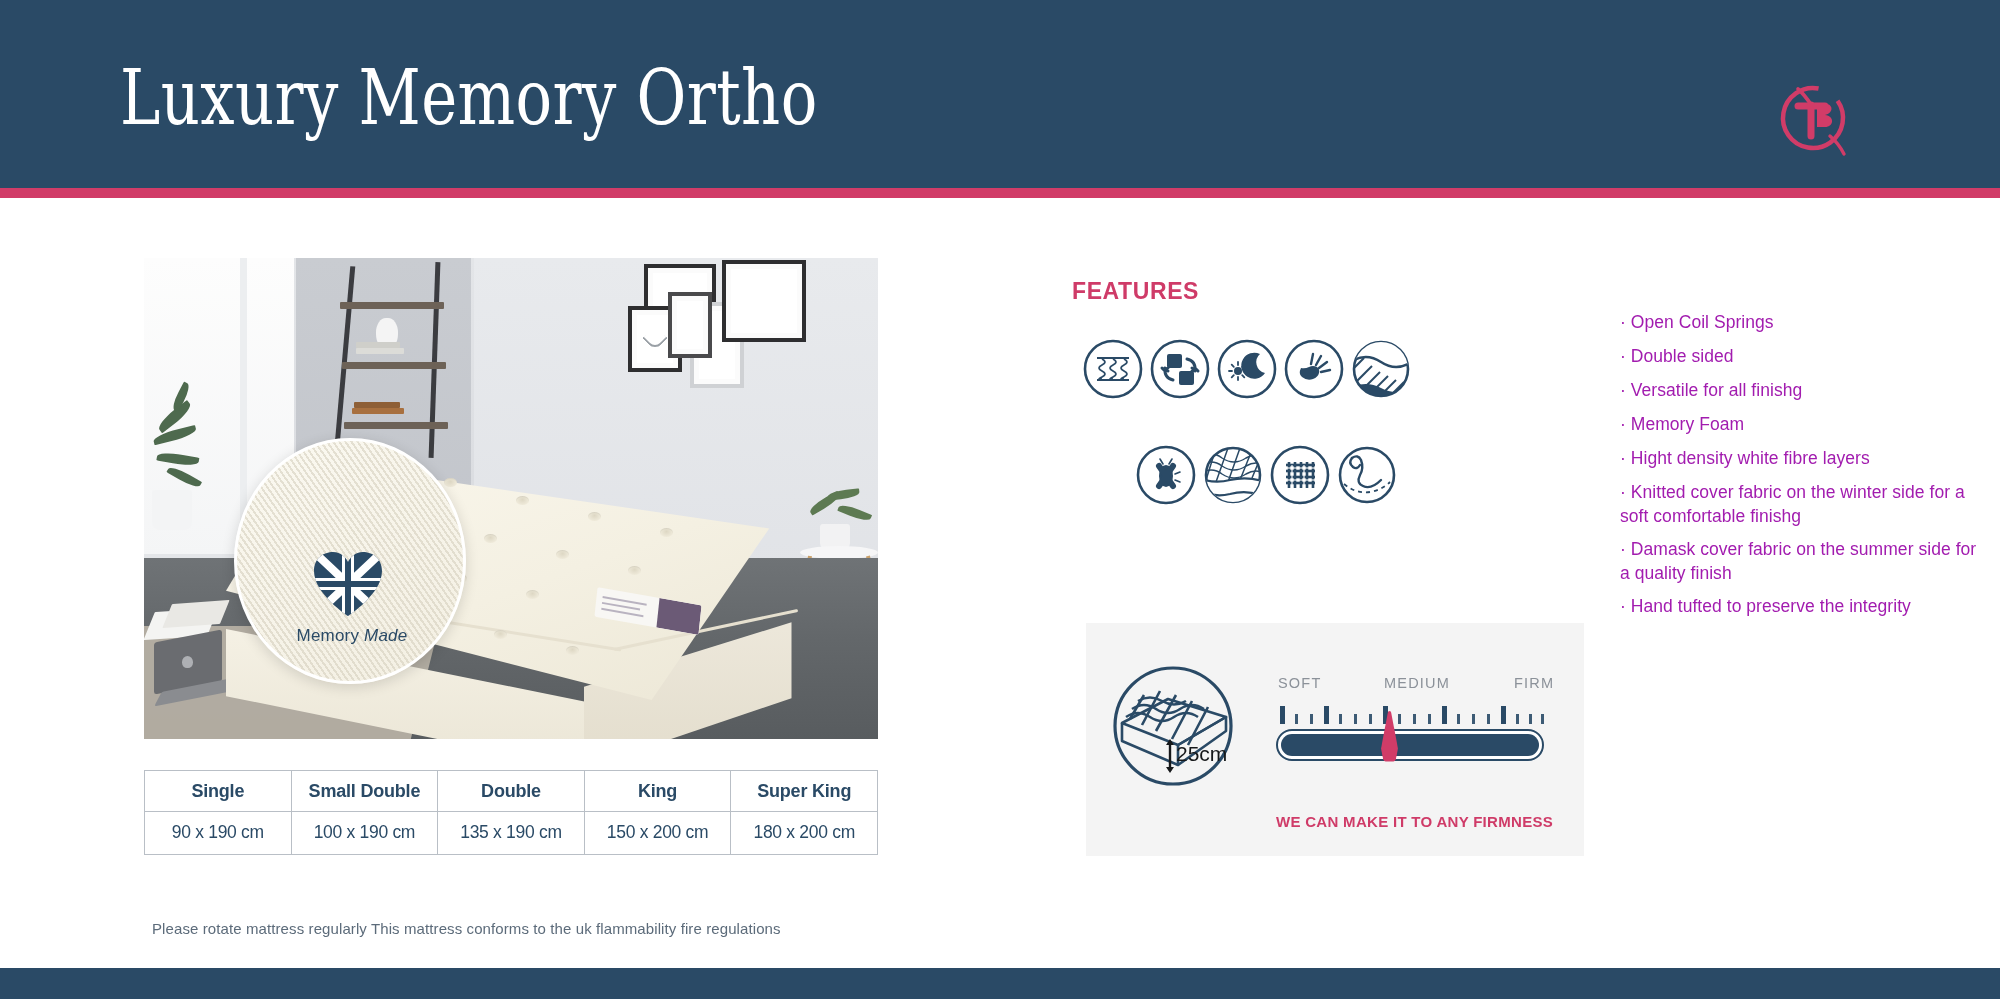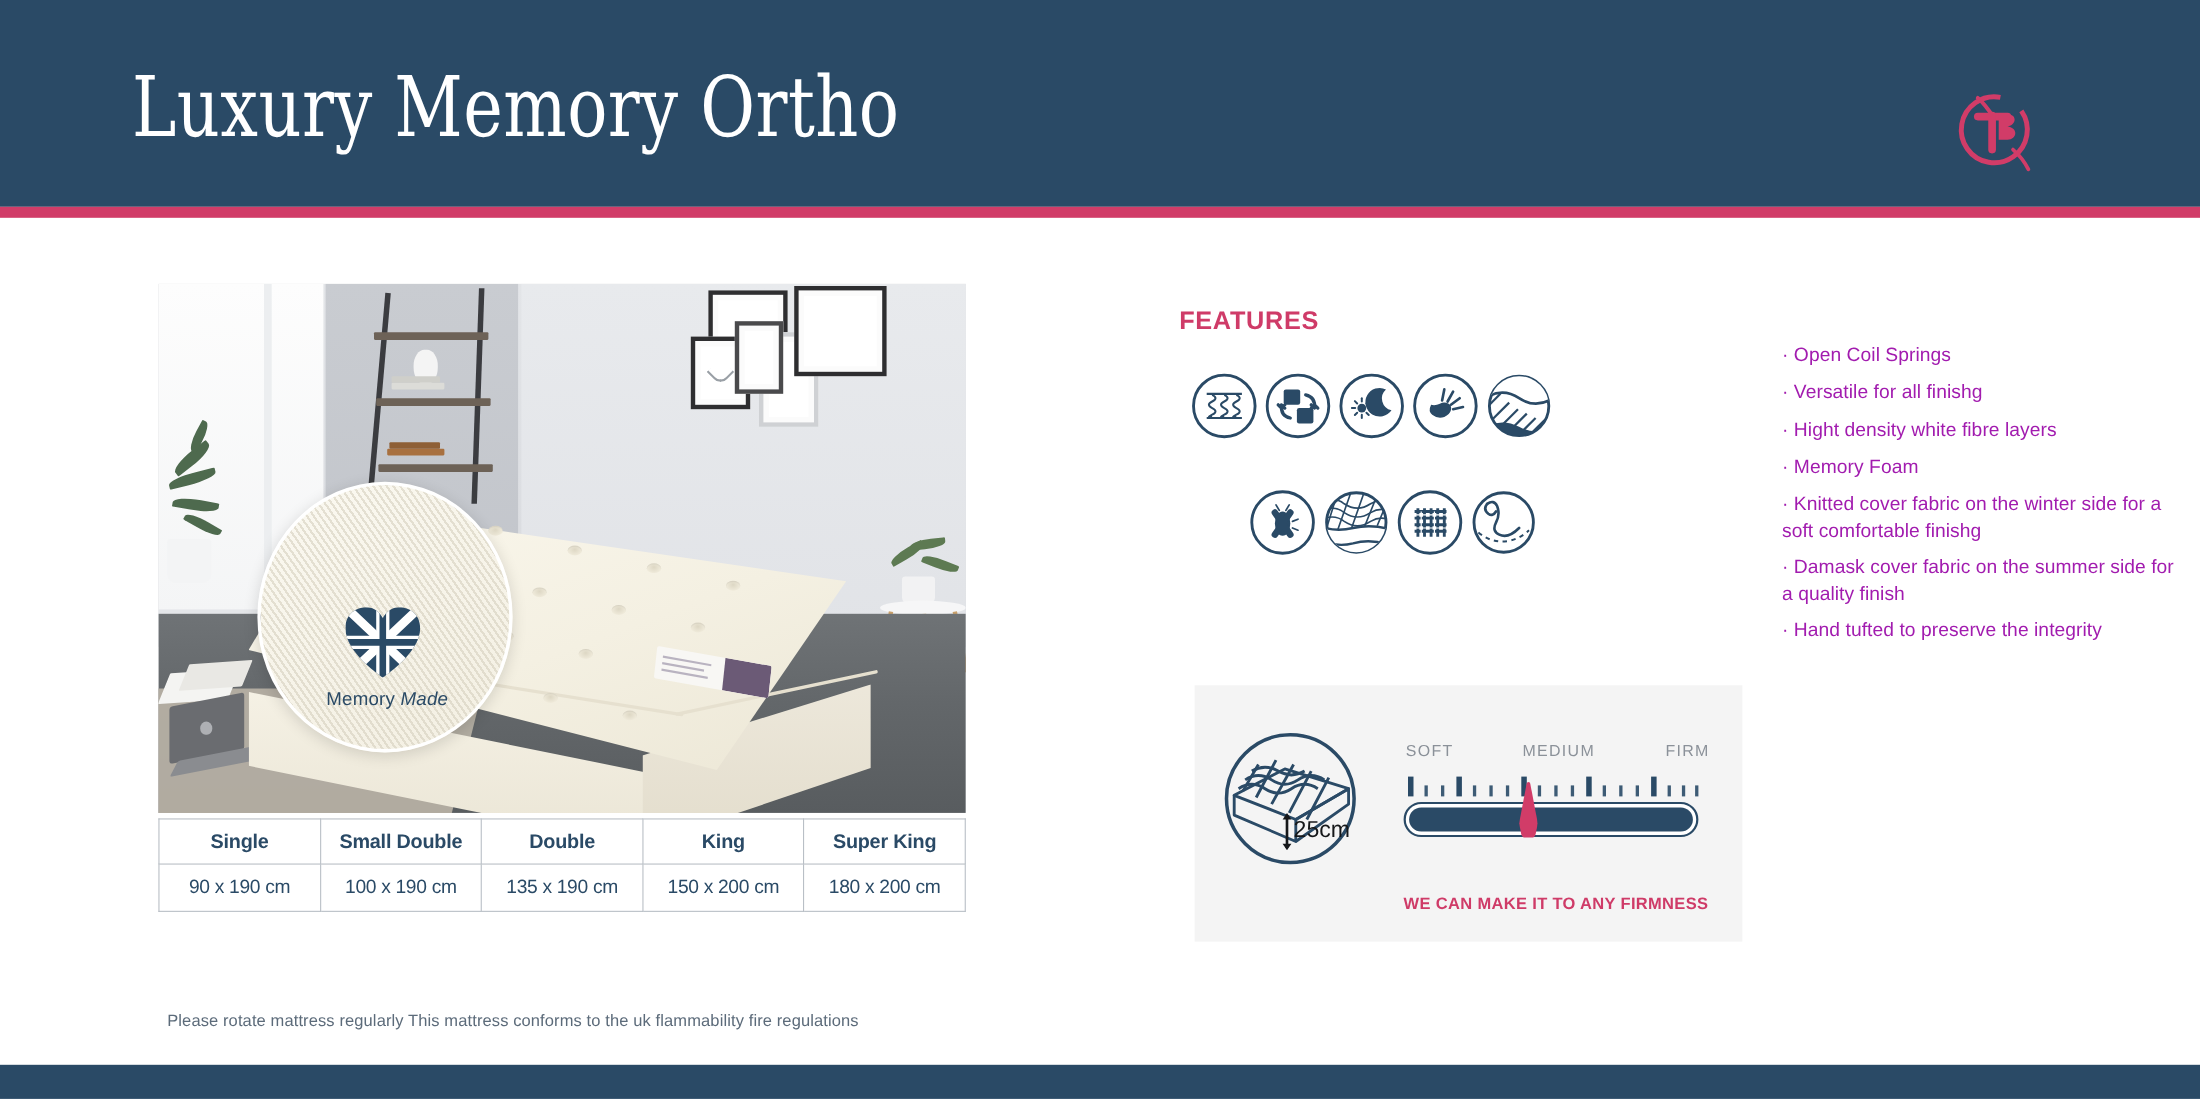--- a/index.html
+++ b/index.html
@@ -286,21 +286,21 @@
     font-size: 17px;
     color: #2a4a66;
     letter-spacing: 0.2px;
     white-space: nowrap;
   }
   .badge-text i { font-style: italic; }
 
   
   .size-table {
     position: absolute;
-    left: 144px; top: 744px;
+    left: 144px; top: 770px;
     width: 734px;
     border-collapse: collapse;
     table-layout: fixed;
   }
   .size-table th, .size-table td {
     border: 1px solid #b9bfc6;
     text-align: center;
     color: #2a4a66;
     font-family: "Liberation Sans", sans-serif;
   }
@@ -737,23 +737,24 @@
             <path d="M16 14 q-4 5 1 9 q4 3 7 -2" fill="none" stroke="#2a4a66" stroke-width="2.4" stroke-linecap="round"></path>
             <path d="M8 40 q12 10 26 8 q12 -2 20 -10" fill="none" stroke="#2a4a66" stroke-width="1.8" stroke-dasharray="4 4"></path>
           </g>
         </svg>
       </div>
     </div>
   </div>
 
   <div class="feature-list">
     <div class="feature-item">· Open Coil Springs</div>
+    <div class="feature-item">· Double sided</div>
     <div class="feature-item">· Versatile for all finishg</div>
+    <div class="feature-item">· Memory Foam</div>
     <div class="feature-item">· Hight density white fibre layers</div>
-    <div class="feature-item">· Memory Foam</div>
     <div class="feature-item tight">· Knitted cover fabric on the   winter side for a soft comfortable finishg</div>
     <div class="feature-item tight">· Damask cover fabric on the summer side for a quality finish</div>
     <div class="feature-item tight">· Hand tufted to preserve the integrity</div>
   </div>
 
   <div class="firm-panel">
 
     <div class="depth-icon">
       <svg width="130" height="130" viewBox="0 0 130 130">
         <circle cx="65" cy="65" r="58" fill="none" stroke="#2a4a66" stroke-width="3.2"></circle>

